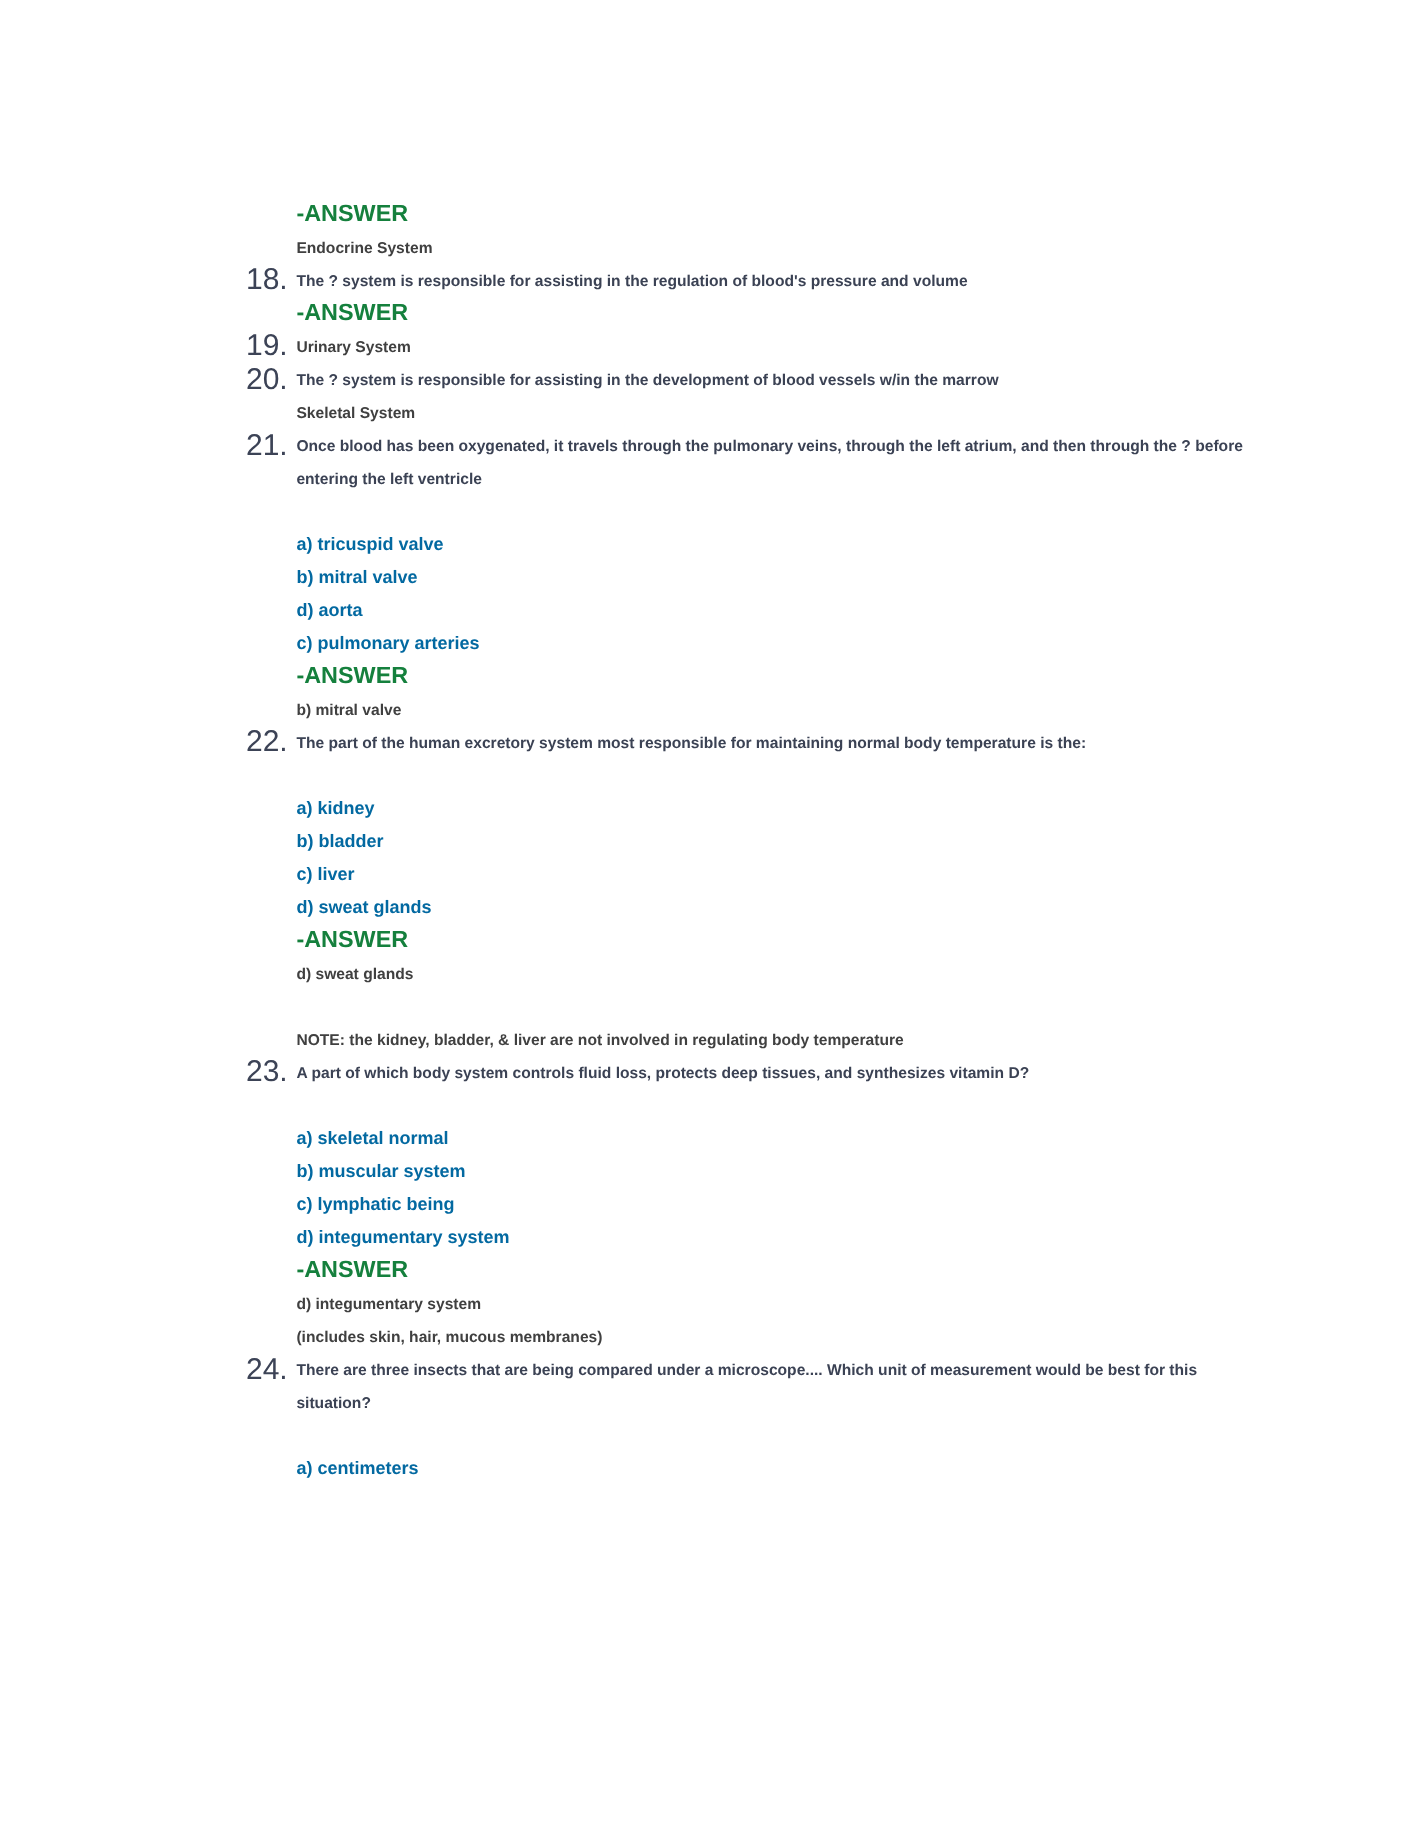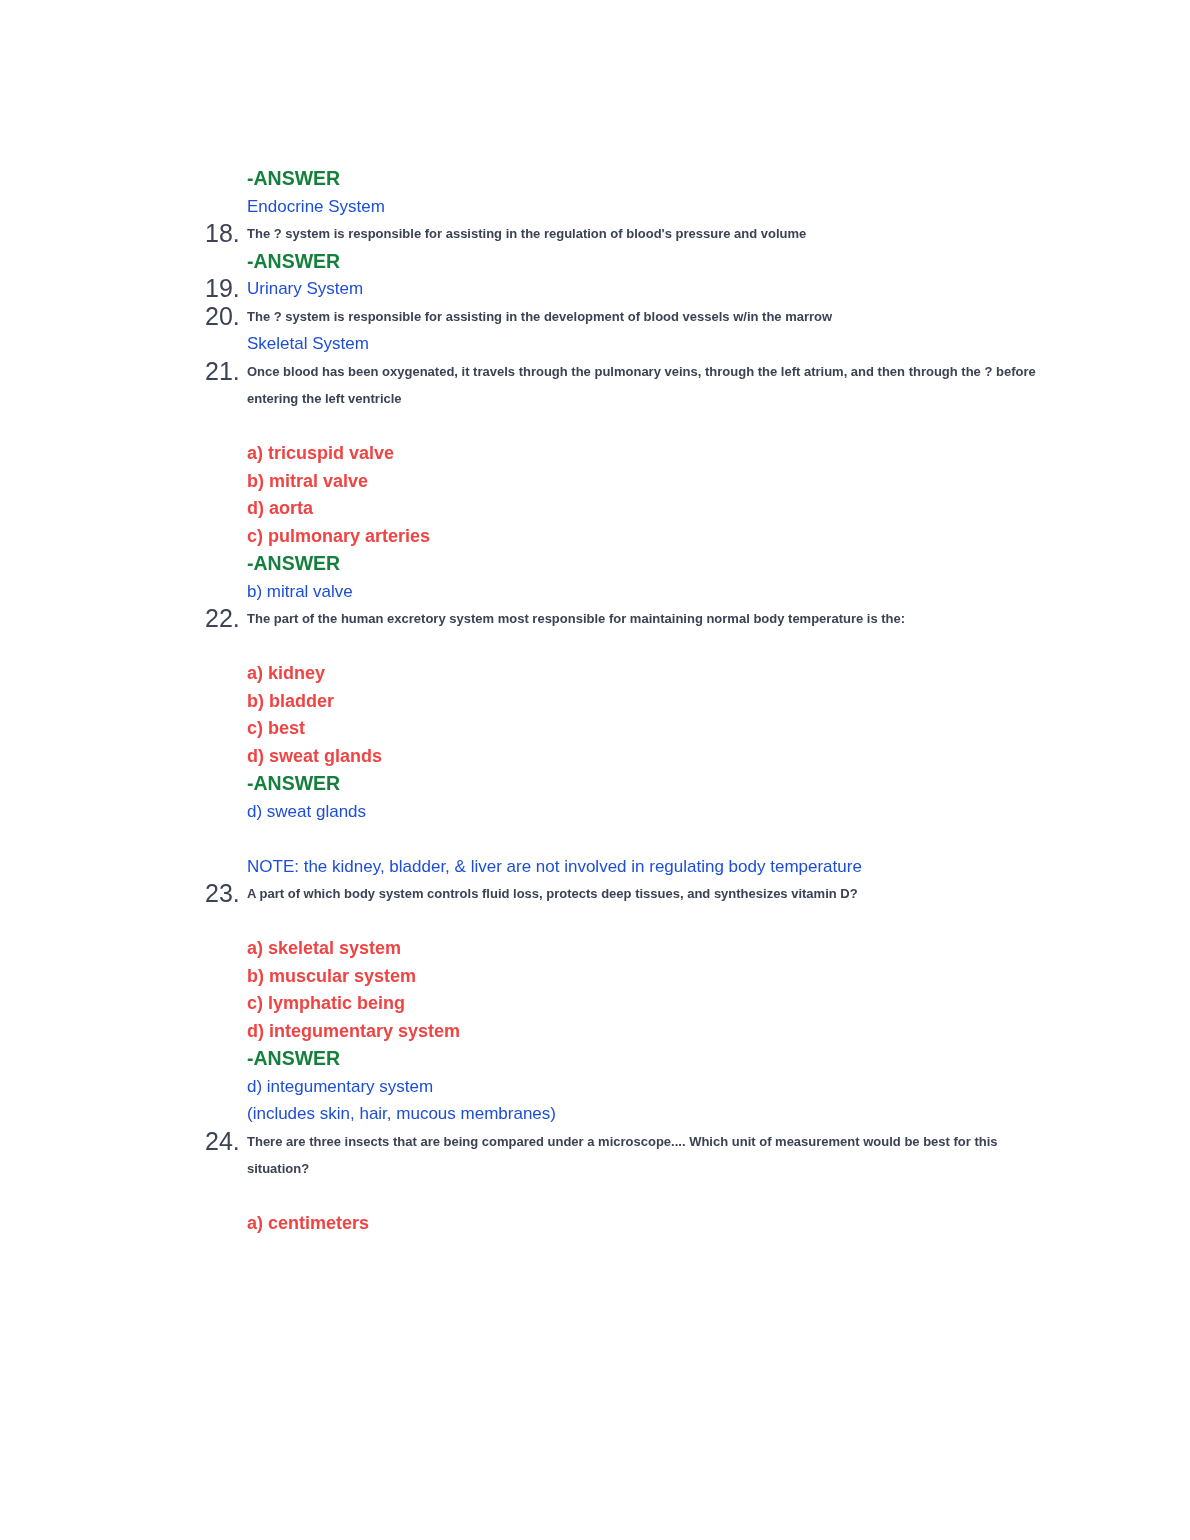--- a/index.html
+++ b/index.html
@@ -41,41 +41,41 @@
     color: #3c4356;
   }
   .q {
     font-weight: bold;
     font-size: 13px;
     line-height: 27.5px;
     color: #3b4254;
     margin: 0;
   }
   .plain {
-    font-weight: normal;
-    font-size: 17px;
-    line-height: 27.5px;
-    color: #1d4ed8;
+    font-weight: bold;
+    font-size: 13px;
+    line-height: 27.5px;
+    color: #404040;
     margin: 0;
   }
   .bold {
     font-weight: bold;
     font-size: 19.5px;
     line-height: 27.5px;
     color: #15803d;
     margin: 0;
   }
   .spacer {
     height: 27.5px;
   }
   .opt {
     font-weight: bold;
-    font-size: 18px;
-    line-height: 27.5px;
-    color: #ef4444;
+    font-size: 15px;
+    line-height: 27.5px;
+    color: #0369a1;
     margin: 0;
   }
 </style>
 </head>
 <body>
 
 <div class="page">
   <ul class="doc-list" id="list">
       <li class="item">
         <span class="item-num"></span>
@@ -142,21 +142,21 @@
       <li class="item">
         <span class="item-num"></span>
         <p class="opt">a) kidney</p>
       </li>
       <li class="item">
         <span class="item-num"></span>
         <p class="opt">b) bladder</p>
       </li>
       <li class="item">
         <span class="item-num"></span>
-        <p class="opt">c) best</p>
+        <p class="opt">c) liver</p>
       </li>
       <li class="item">
         <span class="item-num"></span>
         <p class="opt">d) sweat glands</p>
       </li>
       <li class="item">
         <span class="item-num"></span>
         <p class="bold">-ANSWER</p>
       </li>
       <li class="item">
@@ -168,21 +168,21 @@
         <span class="item-num"></span>
         <p class="plain">NOTE: the kidney, bladder, &amp; liver are not involved in regulating body temperature</p>
       </li>
       <li class="item">
         <span class="item-num">23.</span>
         <p class="q">A part of which body system controls fluid loss, protects deep tissues, and synthesizes vitamin D?</p>
       </li>
       <li class="item spacer"></li>
       <li class="item">
         <span class="item-num"></span>
-        <p class="opt">a) skeletal system</p>
+        <p class="opt">a) skeletal normal</p>
       </li>
       <li class="item">
         <span class="item-num"></span>
         <p class="opt">b) muscular system</p>
       </li>
       <li class="item">
         <span class="item-num"></span>
         <p class="opt">c) lymphatic being</p>
       </li>
       <li class="item">

